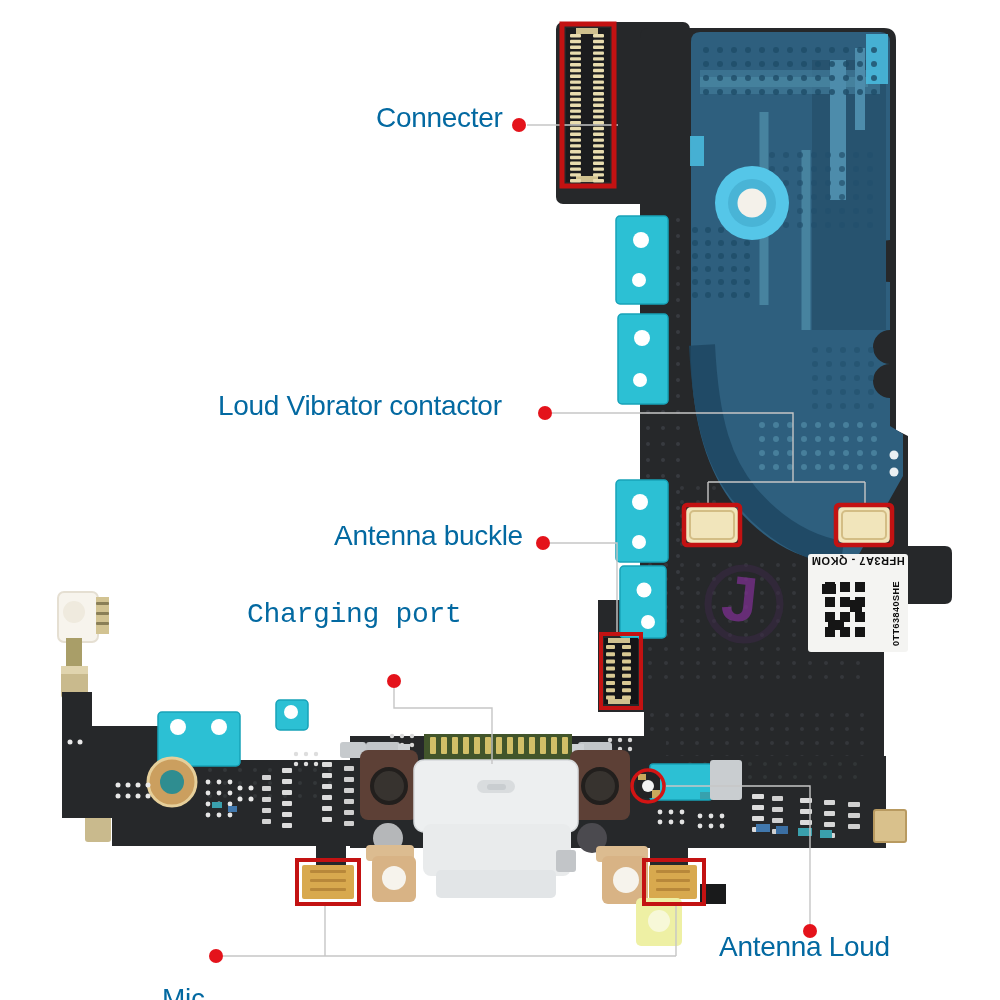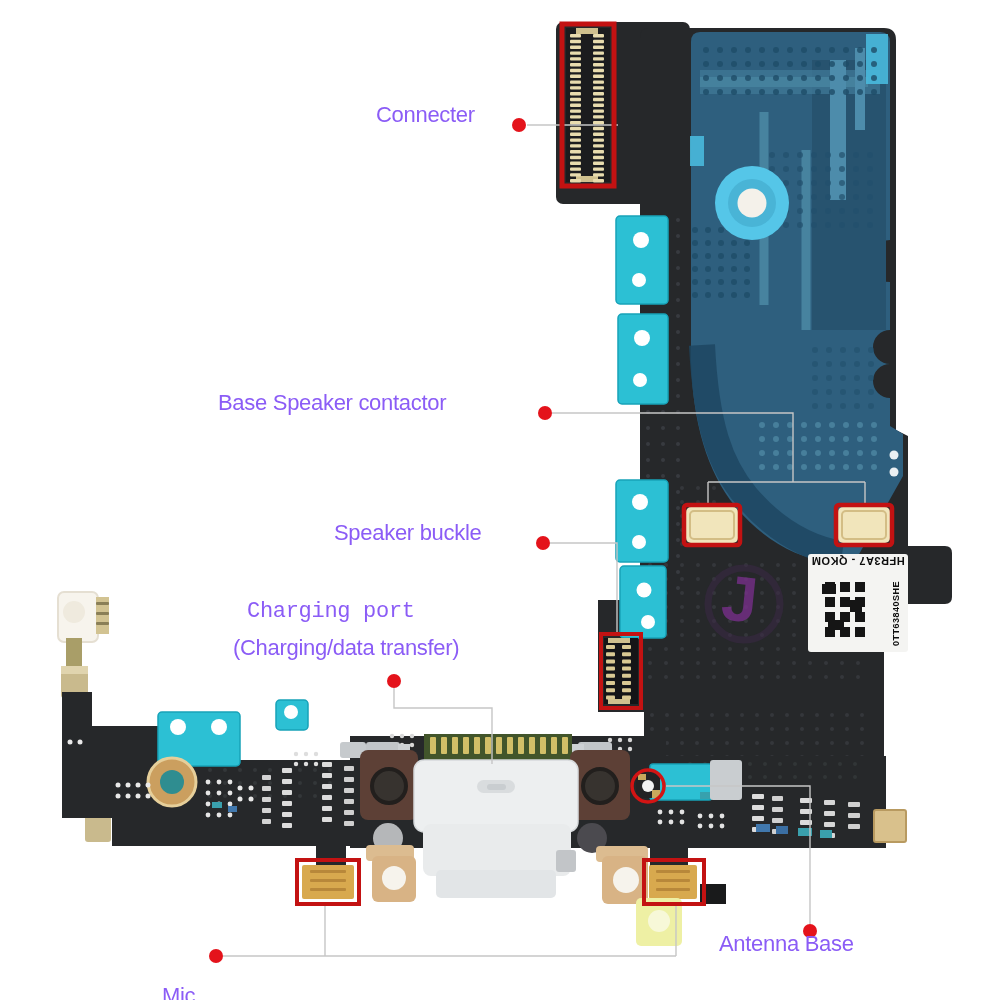--- a/index.html
+++ b/index.html
@@ -1,19 +1,19 @@
 <!DOCTYPE html>
 <html><head>
 <meta charset="utf-8">
 <style>
   html,body{margin:0;padding:0;background:#ffffff;}
   #stage{position:relative;width:1000px;height:1000px;background:#ffffff;overflow:hidden;
          font-family:"Liberation Sans",sans-serif;}
   #art{position:absolute;left:0;top:0;}
-  .callout{position:absolute;color:#8b5cf6;font-size:22px;font-weight:500;letter-spacing:-0.3px;
+  .callout{position:absolute;color:#0369a1;font-size:28px;font-weight:500;letter-spacing:-0.3px;
            white-space:nowrap;line-height:1.1;}
   #sticker-rot{position:absolute;left:808px;top:554px;width:100px;height:98px;
                transform:rotate(180deg);color:#0e0e0e;}
   #sticker-line1{position:absolute;left:0;bottom:1px;width:100%;text-align:center;
                  font-size:11px;font-weight:bold;letter-spacing:.5px;}
   #sticker-side{position:absolute;left:7px;top:6px;font-size:9px;font-weight:bold;
                 writing-mode:vertical-rl;letter-spacing:.5px;}
   #j-mark{position:absolute;left:722px;top:562px;font-size:64px;font-weight:bold;
           color:rgba(120,48,140,0.78);transform:rotate(6deg);}
 </style>
@@ -1105,25 +1105,24 @@
     <circle cx="519" cy="125" r="7"></circle>
     <circle cx="545" cy="413" r="7"></circle>
     <circle cx="543" cy="543" r="7"></circle>
     <circle cx="394" cy="681" r="7"></circle>
     <circle cx="216" cy="956" r="7"></circle>
     <circle cx="810" cy="931" r="7"></circle>
   </g>
 </svg>
 
   <div class="callout" style="left:376px;top:103px;">Connecter</div>
-  <div class="callout" style="left:218px;top:391px;">Base Speaker contactor</div>
-  <div class="callout" style="left:334px;top:521px;">Speaker buckle</div>
+  <div class="callout" style="left:218px;top:391px;">Loud Vibrator contactor</div>
+  <div class="callout" style="left:334px;top:521px;">Antenna buckle</div>
   <div class="callout" style="left:247px;top:600px;font-family:Liberation Mono, monospace;">Charging port</div>
-  <div class="callout" style="left:233px;top:636px;">(Charging/data transfer)</div>
   <div class="callout" style="left:162px;top:984px;">Mic</div>
-  <div class="callout" style="left:719px;top:932px;">Antenna Base</div>
+  <div class="callout" style="left:719px;top:932px;">Antenna Loud</div>
 
   <div id="sticker-rot">
     <div id="sticker-line1">HFR3A7 - QKOM</div>
     <div id="sticker-side">0TT63840SHE</div>
   </div>
   <div id="j-mark">J</div>
 </div>
 
 </body></html>

